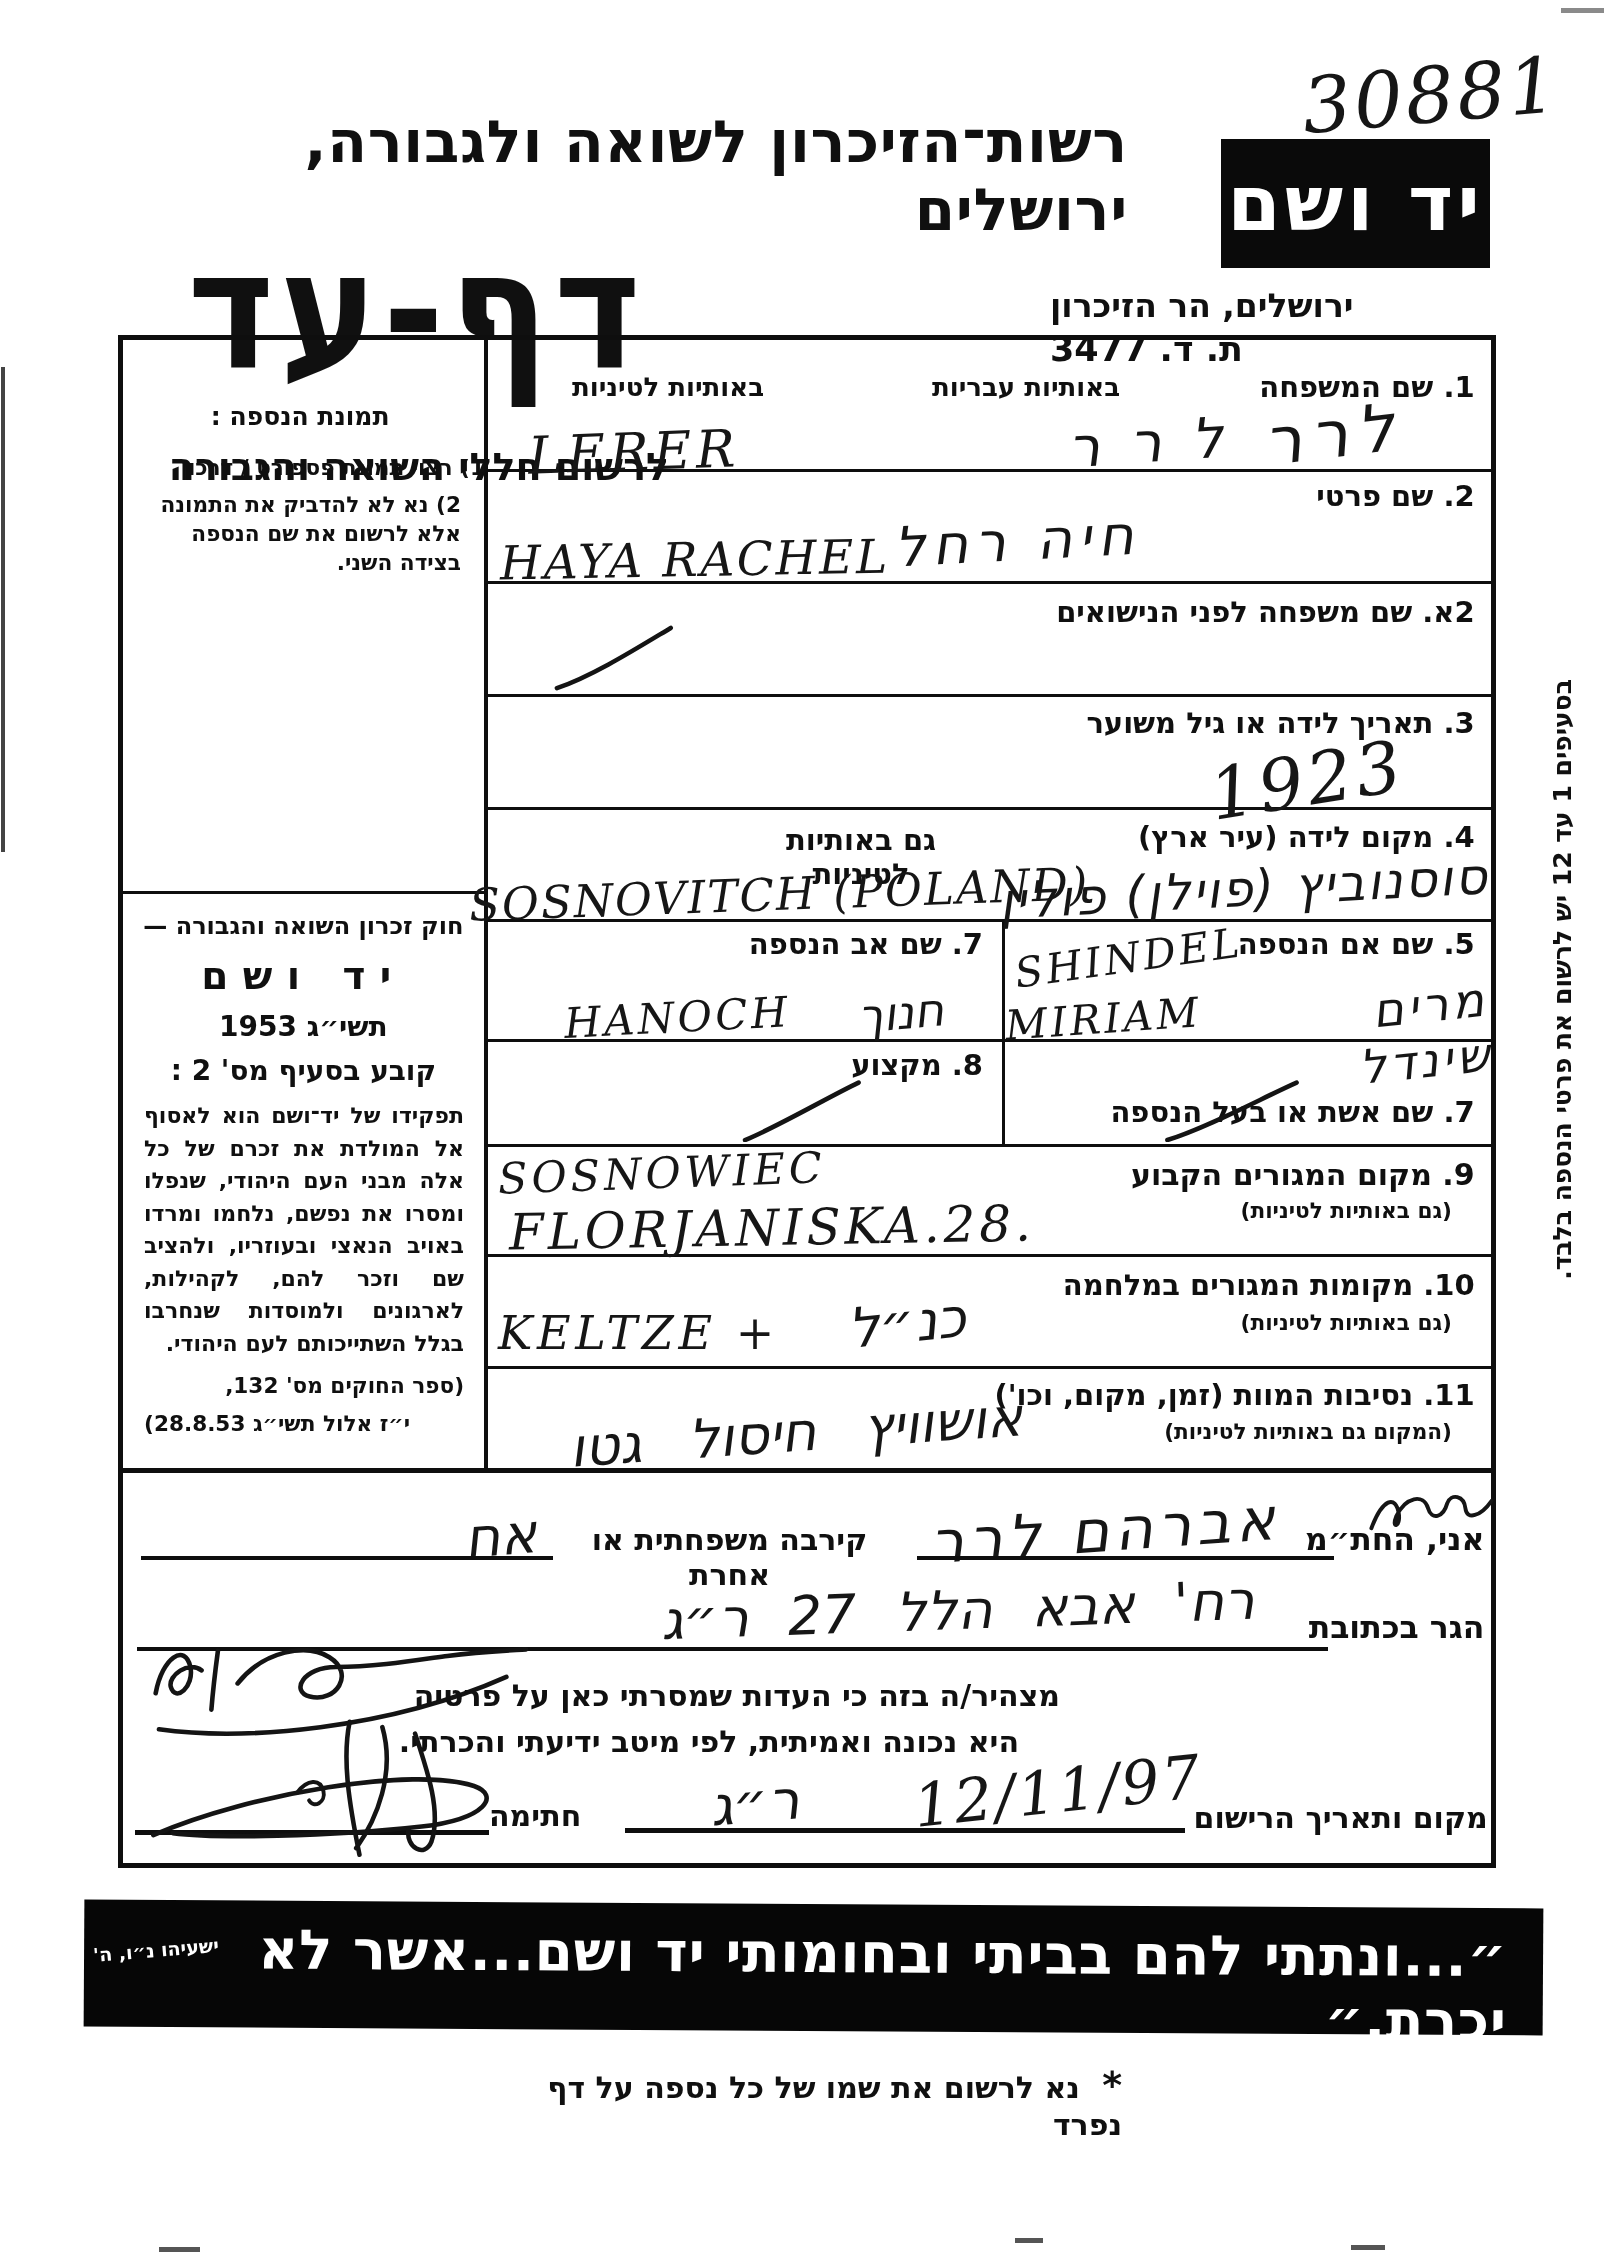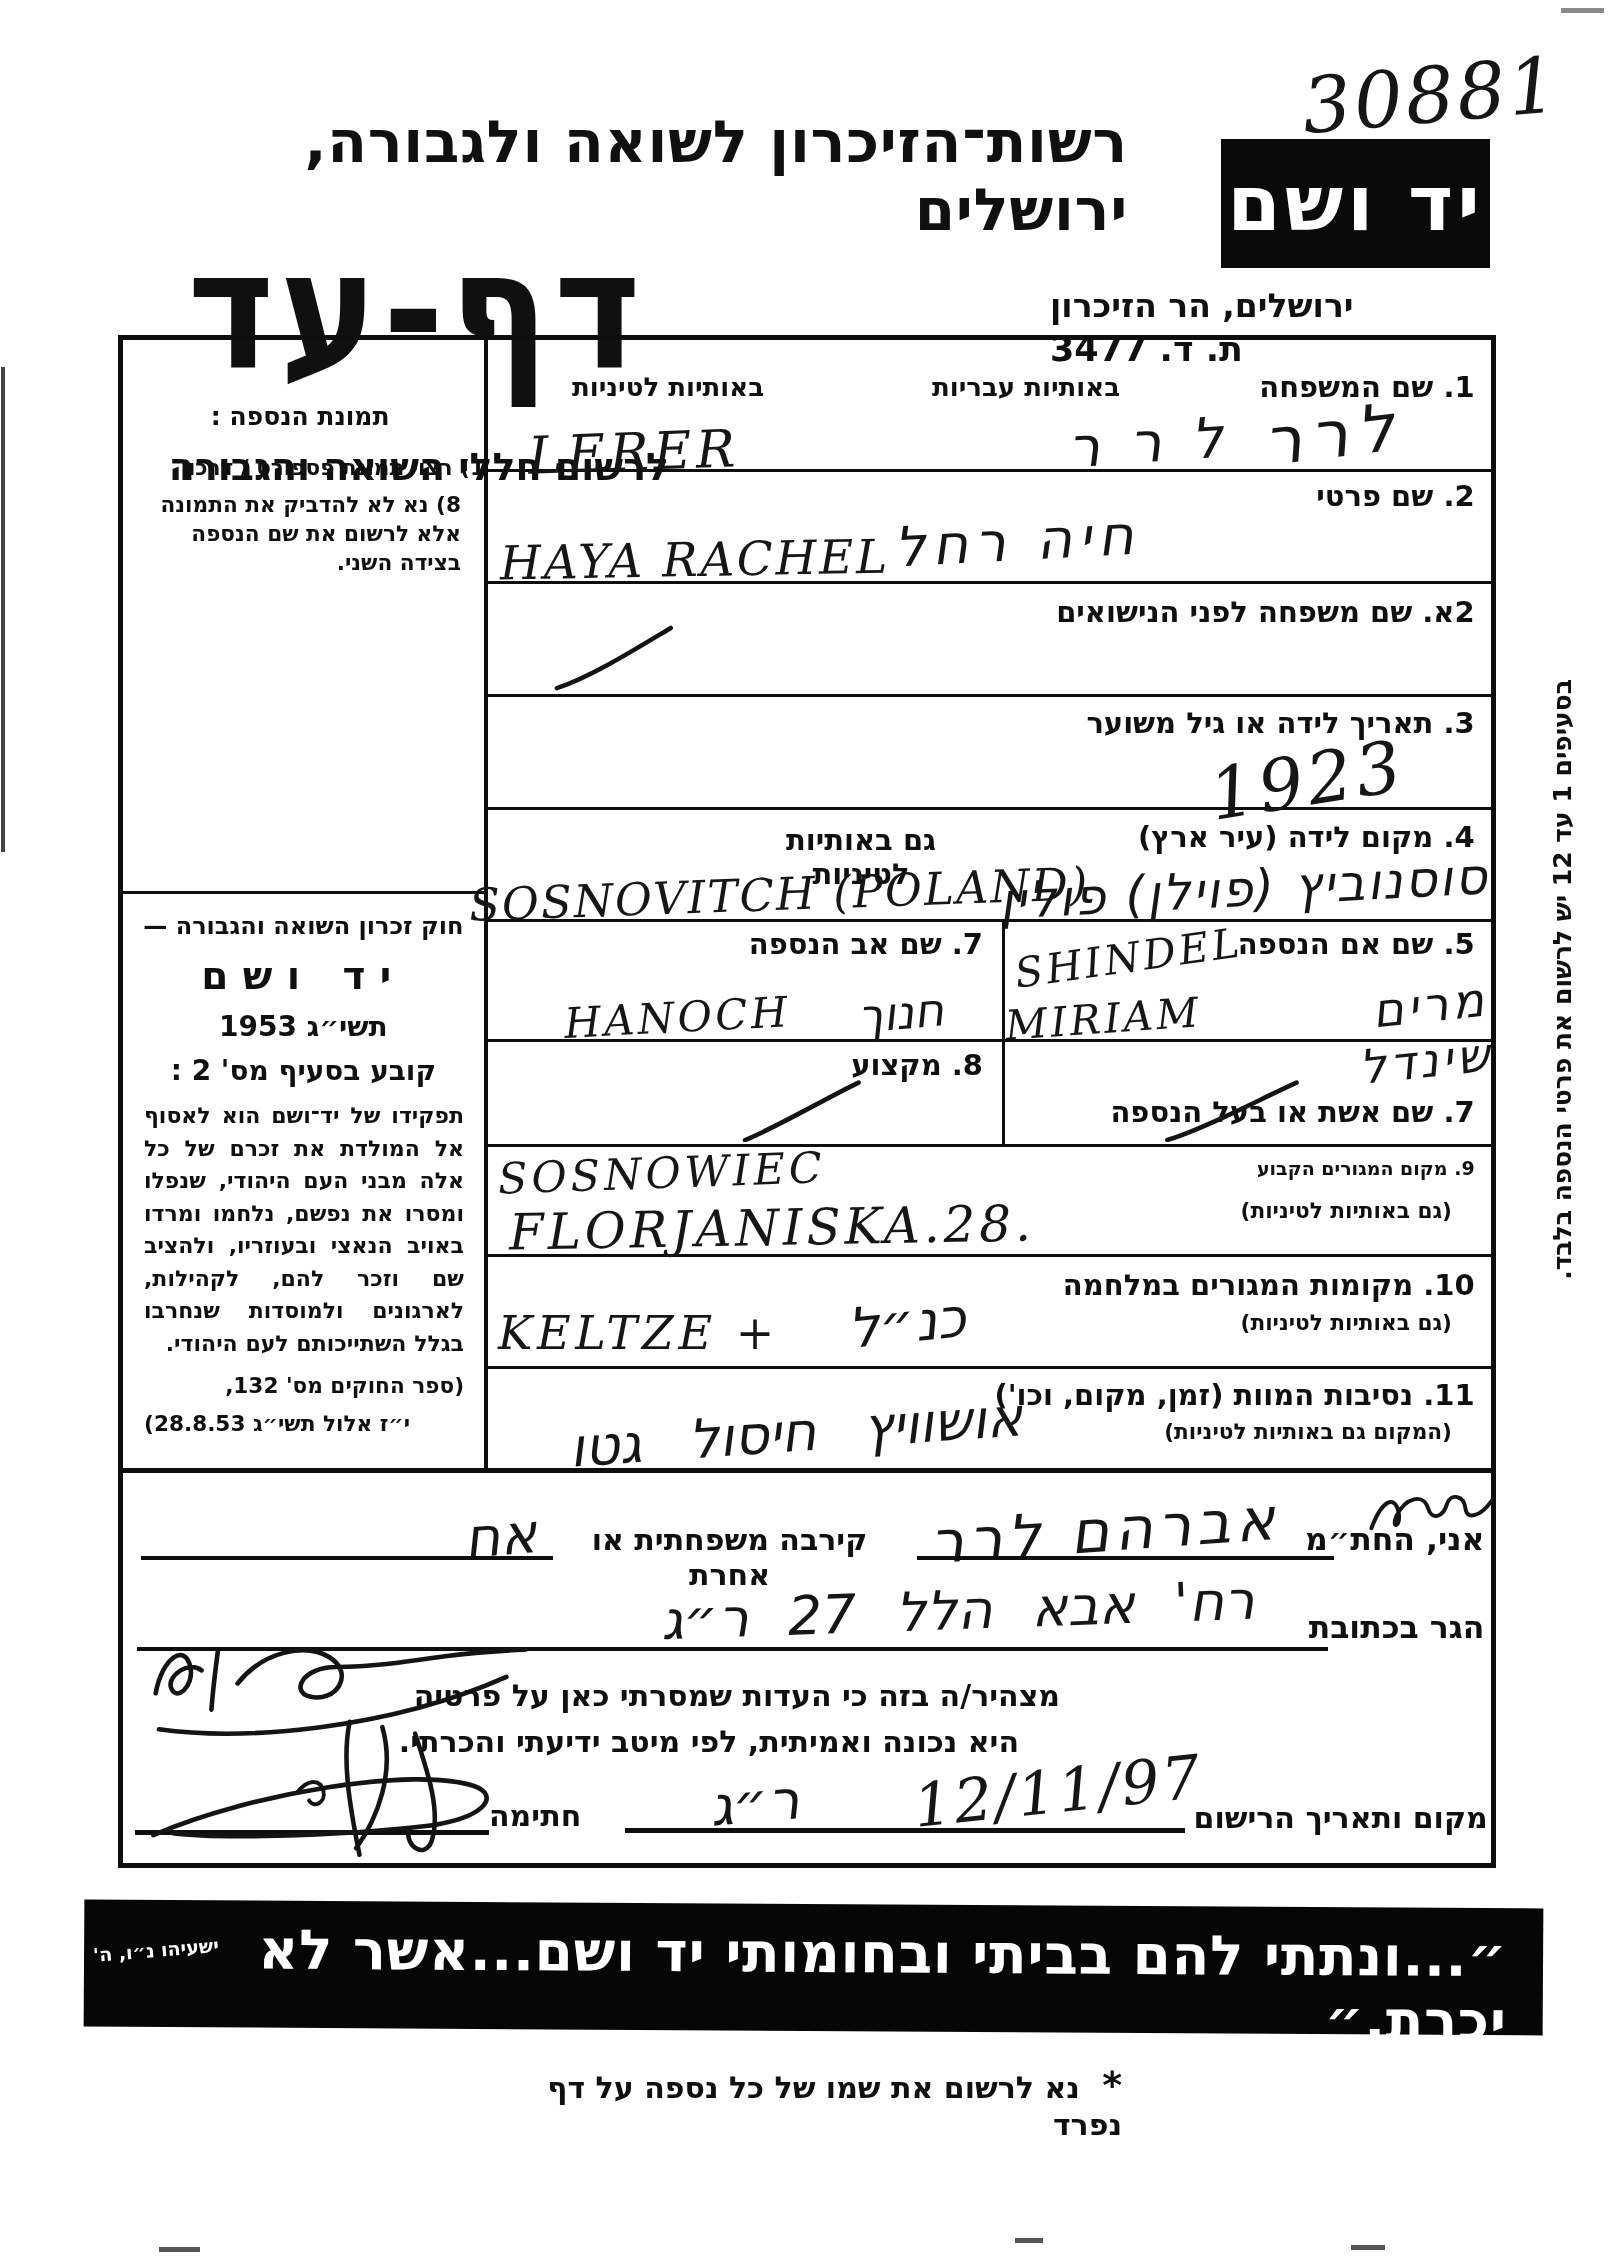--- a/index.html
+++ b/index.html
@@ -48,21 +48,21 @@
     <div class="line" style="left:361px;top:579px;width:1007px;height:3.3px;"></div>
     <div class="line" style="left:361px;top:699px;width:1007px;height:3.3px;"></div>
     <div class="line" style="left:361px;top:804px;width:1007px;height:3.3px;"></div>
     <div class="line" style="left:361px;top:914px;width:1007px;height:3.3px;"></div>
     <div class="line" style="left:361px;top:1026px;width:1007px;height:3.3px;"></div>
     <div class="line" style="left:0;top:1128px;width:1368px;height:5.2px;"></div>
     <div class="line" style="left:879px;top:579px;width:3.3px;height:228px;"></div>
 
     <div class="abs he b" style="left:19.7px;top:62px;width:315px;font-size:25px;text-align:center;">תמונת הנספה :</div>
     <div class="abs he b" style="left:26px;top:115px;width:312px;font-size:21.6px;margin-left:24px;">1) רצוי תמונת פספורט / דרכון</div>
-    <div class="abs he b" style="left:26px;top:150px;width:312px;font-size:21.6px;line-height:1.35;">8) נא לא להדביק את התמונה אלא לרשום את שם הנספה בצידה השני.</div>
+    <div class="abs he b" style="left:26px;top:150px;width:312px;font-size:21.6px;line-height:1.35;">2) נא לא להדביק את התמונה אלא לרשום את שם הנספה בצידה השני.</div>
 
     <div class="abs he b" style="left:16.4px;top:572px;width:328px;font-size:24px;text-align:center;">חוק זכרון השואה והגבורה —</div>
     <div class="abs he b" style="left:16.4px;top:613px;width:328px;font-size:39px;text-align:center;letter-spacing:14.4px;">יד ושם</div>
     <div class="abs he b" style="left:16.4px;top:670px;width:328px;font-size:28px;text-align:center;">תשי״ג 1953</div>
     <div class="abs he b" style="left:16.4px;top:714px;width:328px;font-size:28px;text-align:center;">קובע בסעיף מס' 2 :</div>
     <div class="abs he b" style="left:21px;top:760px;width:320px;font-size:22px;line-height:1.48;text-align:justify;">תפקידו של יד־ושם הוא לאסוף אל המולדת את זכרם של כל אלה מבני העם היהודי, שנפלו ומסרו את נפשם, נלחמו ומרדו באויב הנאצי ובעוזריו, ולהציב שם וזכר להם, לקהילות, לארגונים ולמוסדות שנחרבו בגלל השתייכותם לעם היהודי.</div>
     <div class="abs he b" style="left:21px;top:1033px;width:320px;font-size:21.6px;text-align:right;">(ספר החוקים מס' 132,</div>
     <div class="abs he b" style="left:21px;top:1071px;width:320px;font-size:21.6px;text-align:left;">י״ז אלול תשי״ג 28.8.53)</div>
 
     <div class="abs he b" style="right:16.4px;top:29.5px;font-size:29px;">1. שם המשפחה</div>
@@ -99,21 +99,21 @@
 
     <div class="abs he b" style="right:16.4px;top:708px;font-size:29px;margin-top:47px;">7. שם אשת או בעל הנספה</div>
     <div class="abs he b" style="right:508px;top:708px;font-size:29px;">8. מקצוע</div>
     <svg class="abs" style="left:1040px;top:740px;" width="138" height="62" viewBox="0 0 210 95">
       <path d="M6 92 C 70 72, 150 28, 204 4" stroke="#141414" stroke-width="7" fill="none" stroke-linecap="round"></path>
     </svg>
     <svg class="abs" style="left:618px;top:740px;" width="121" height="62" viewBox="0 0 185 95">
       <path d="M6 92 C 55 72, 130 28, 180 4" stroke="#141414" stroke-width="7" fill="none" stroke-linecap="round"></path>
     </svg>
 
-    <div class="abs he b" style="right:16.4px;top:817px;font-size:19px;">9. מקום המגורים הקבוע</div>
+    <div class="abs he b" style="right:16.4px;top:817px;font-size:30px;">9. מקום המגורים הקבוע</div>
     <div class="abs he b" style="right:39px;top:858px;font-size:21.6px;">(גם באותיות לטיניות)</div>
     <div class="abs hwl" style="left:375px;top:808px;font-size:43px;letter-spacing:3.9px;transform:rotate(-2deg);">SOSNOWIEC</div>
     <div class="abs hwl" style="left:386px;top:859px;font-size:50px;letter-spacing:3.9px;transform:rotate(-1deg);">FLORJANISKA.28.</div>
 
     <div class="abs he b" style="right:16.4px;top:928px;font-size:29px;">10. מקומות המגורים במלחמה</div>
     <div class="abs he b" style="right:39px;top:970px;font-size:21.6px;">(גם באותיות לטיניות)</div>
     <div class="abs hwl" style="left:375px;top:966px;font-size:46px;letter-spacing:4.6px;">KELTZE   +</div>
     <div class="abs hwh" style="left:725px;top:951px;font-size:55px;transform:rotate(-6deg);">כנ״ל</div>
 
     <div class="abs he b" style="right:16.4px;top:1038px;font-size:29px;">11. נסיבות המוות (זמן, מקום, וכו')</div>

